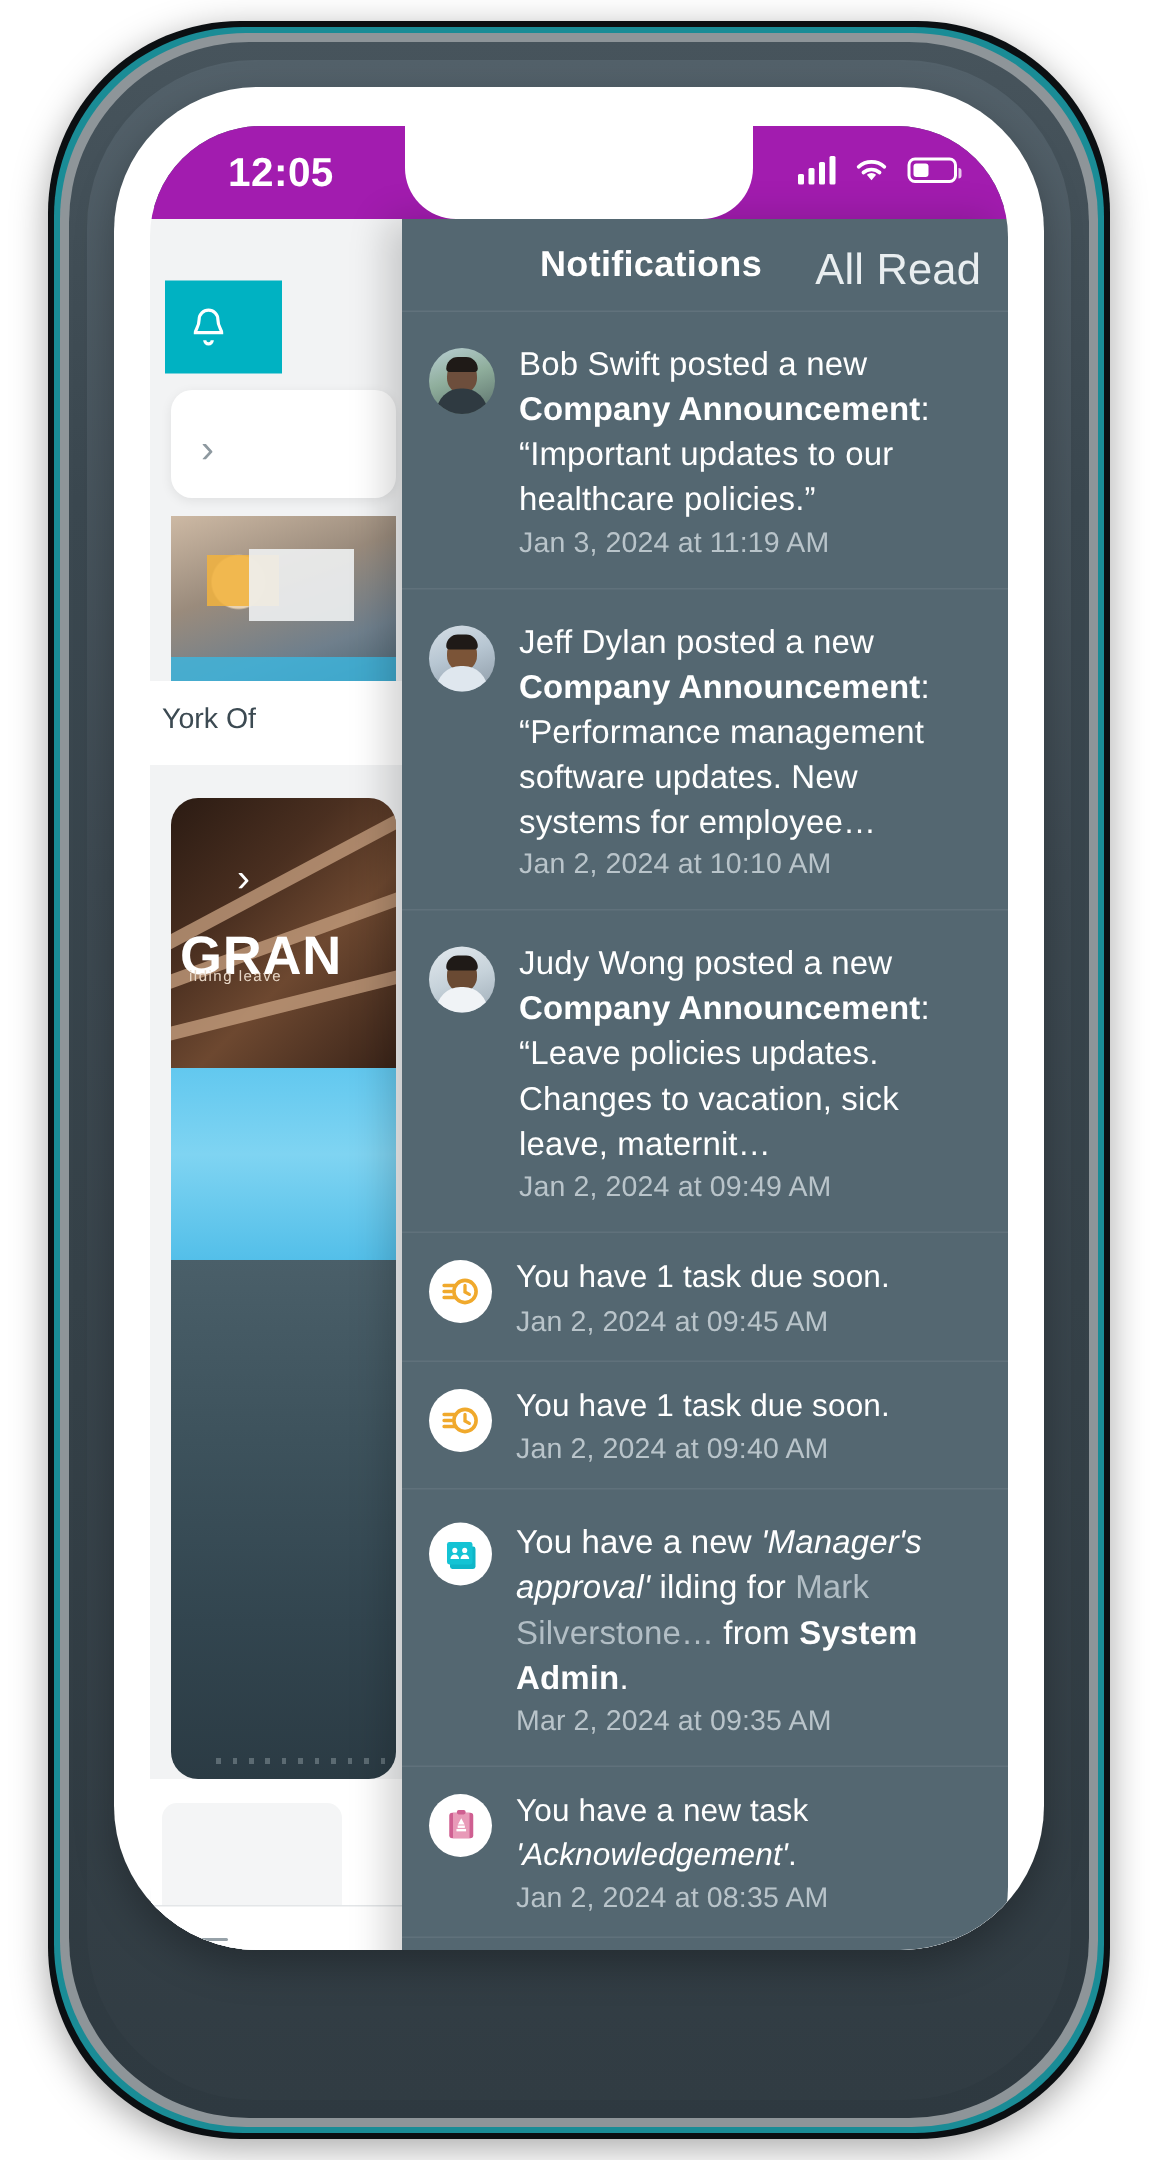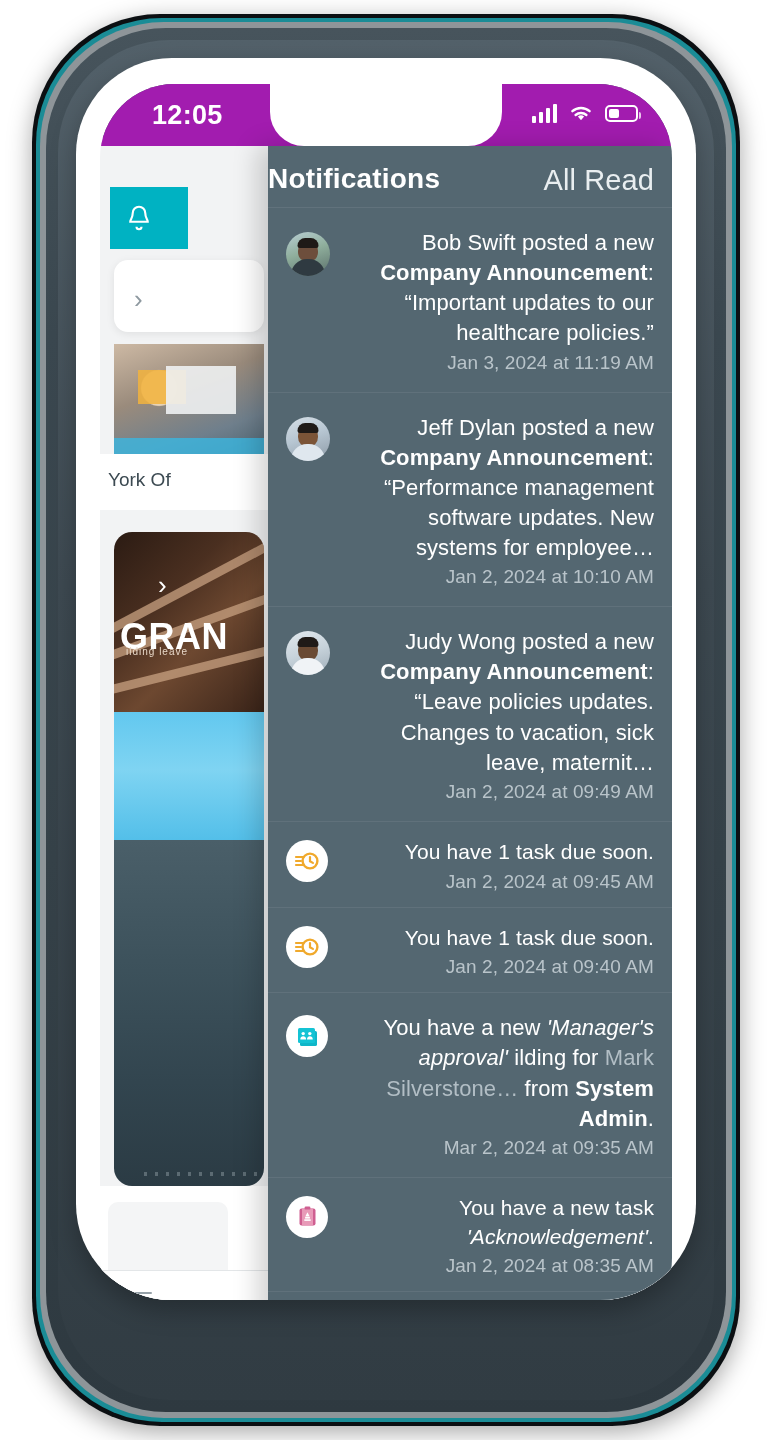--- a/index.html
+++ b/index.html
@@ -213,37 +213,36 @@
     z-index:35;
     overflow:hidden;
     box-shadow:-10px 0 24px rgba(0,0,0,.18);
   }
   .drawer-head{
     position:relative; height:62px;
     border-bottom:1px solid rgba(255,255,255,.08);
   }
   .drawer-title{
     position:absolute; left:0; right:0; top:17px;
-    color:#ffffff;
-    font-size:28px; font-weight:bold; letter-spacing:.2px;
+    text-align:center; color:#ffffff;
+    font-size:24px; font-weight:bold; letter-spacing:.2px;
     padding-right:72px;
   }
   .all-read{
     position:absolute; right:18px; top:18px;
     color:#e9eef0; font-size:29px; letter-spacing:.1px;
   }
 
   .list{ position:relative; }
 
   .n-item{
     position:relative;
     display:flex;
     padding:20px 18px 18px 18px;
     border-bottom:1px solid rgba(255,255,255,.07);
-    text-align:right;
   }
   .n-item.compact{ padding:16px 18px 14px 18px; }
 
   .av{
     flex:0 0 auto;
     width:44px; height:44px; border-radius:50%;
     margin-right:16px; margin-top:4px;
     overflow:hidden; background:#cfd8dc;
     position:relative;
   }

